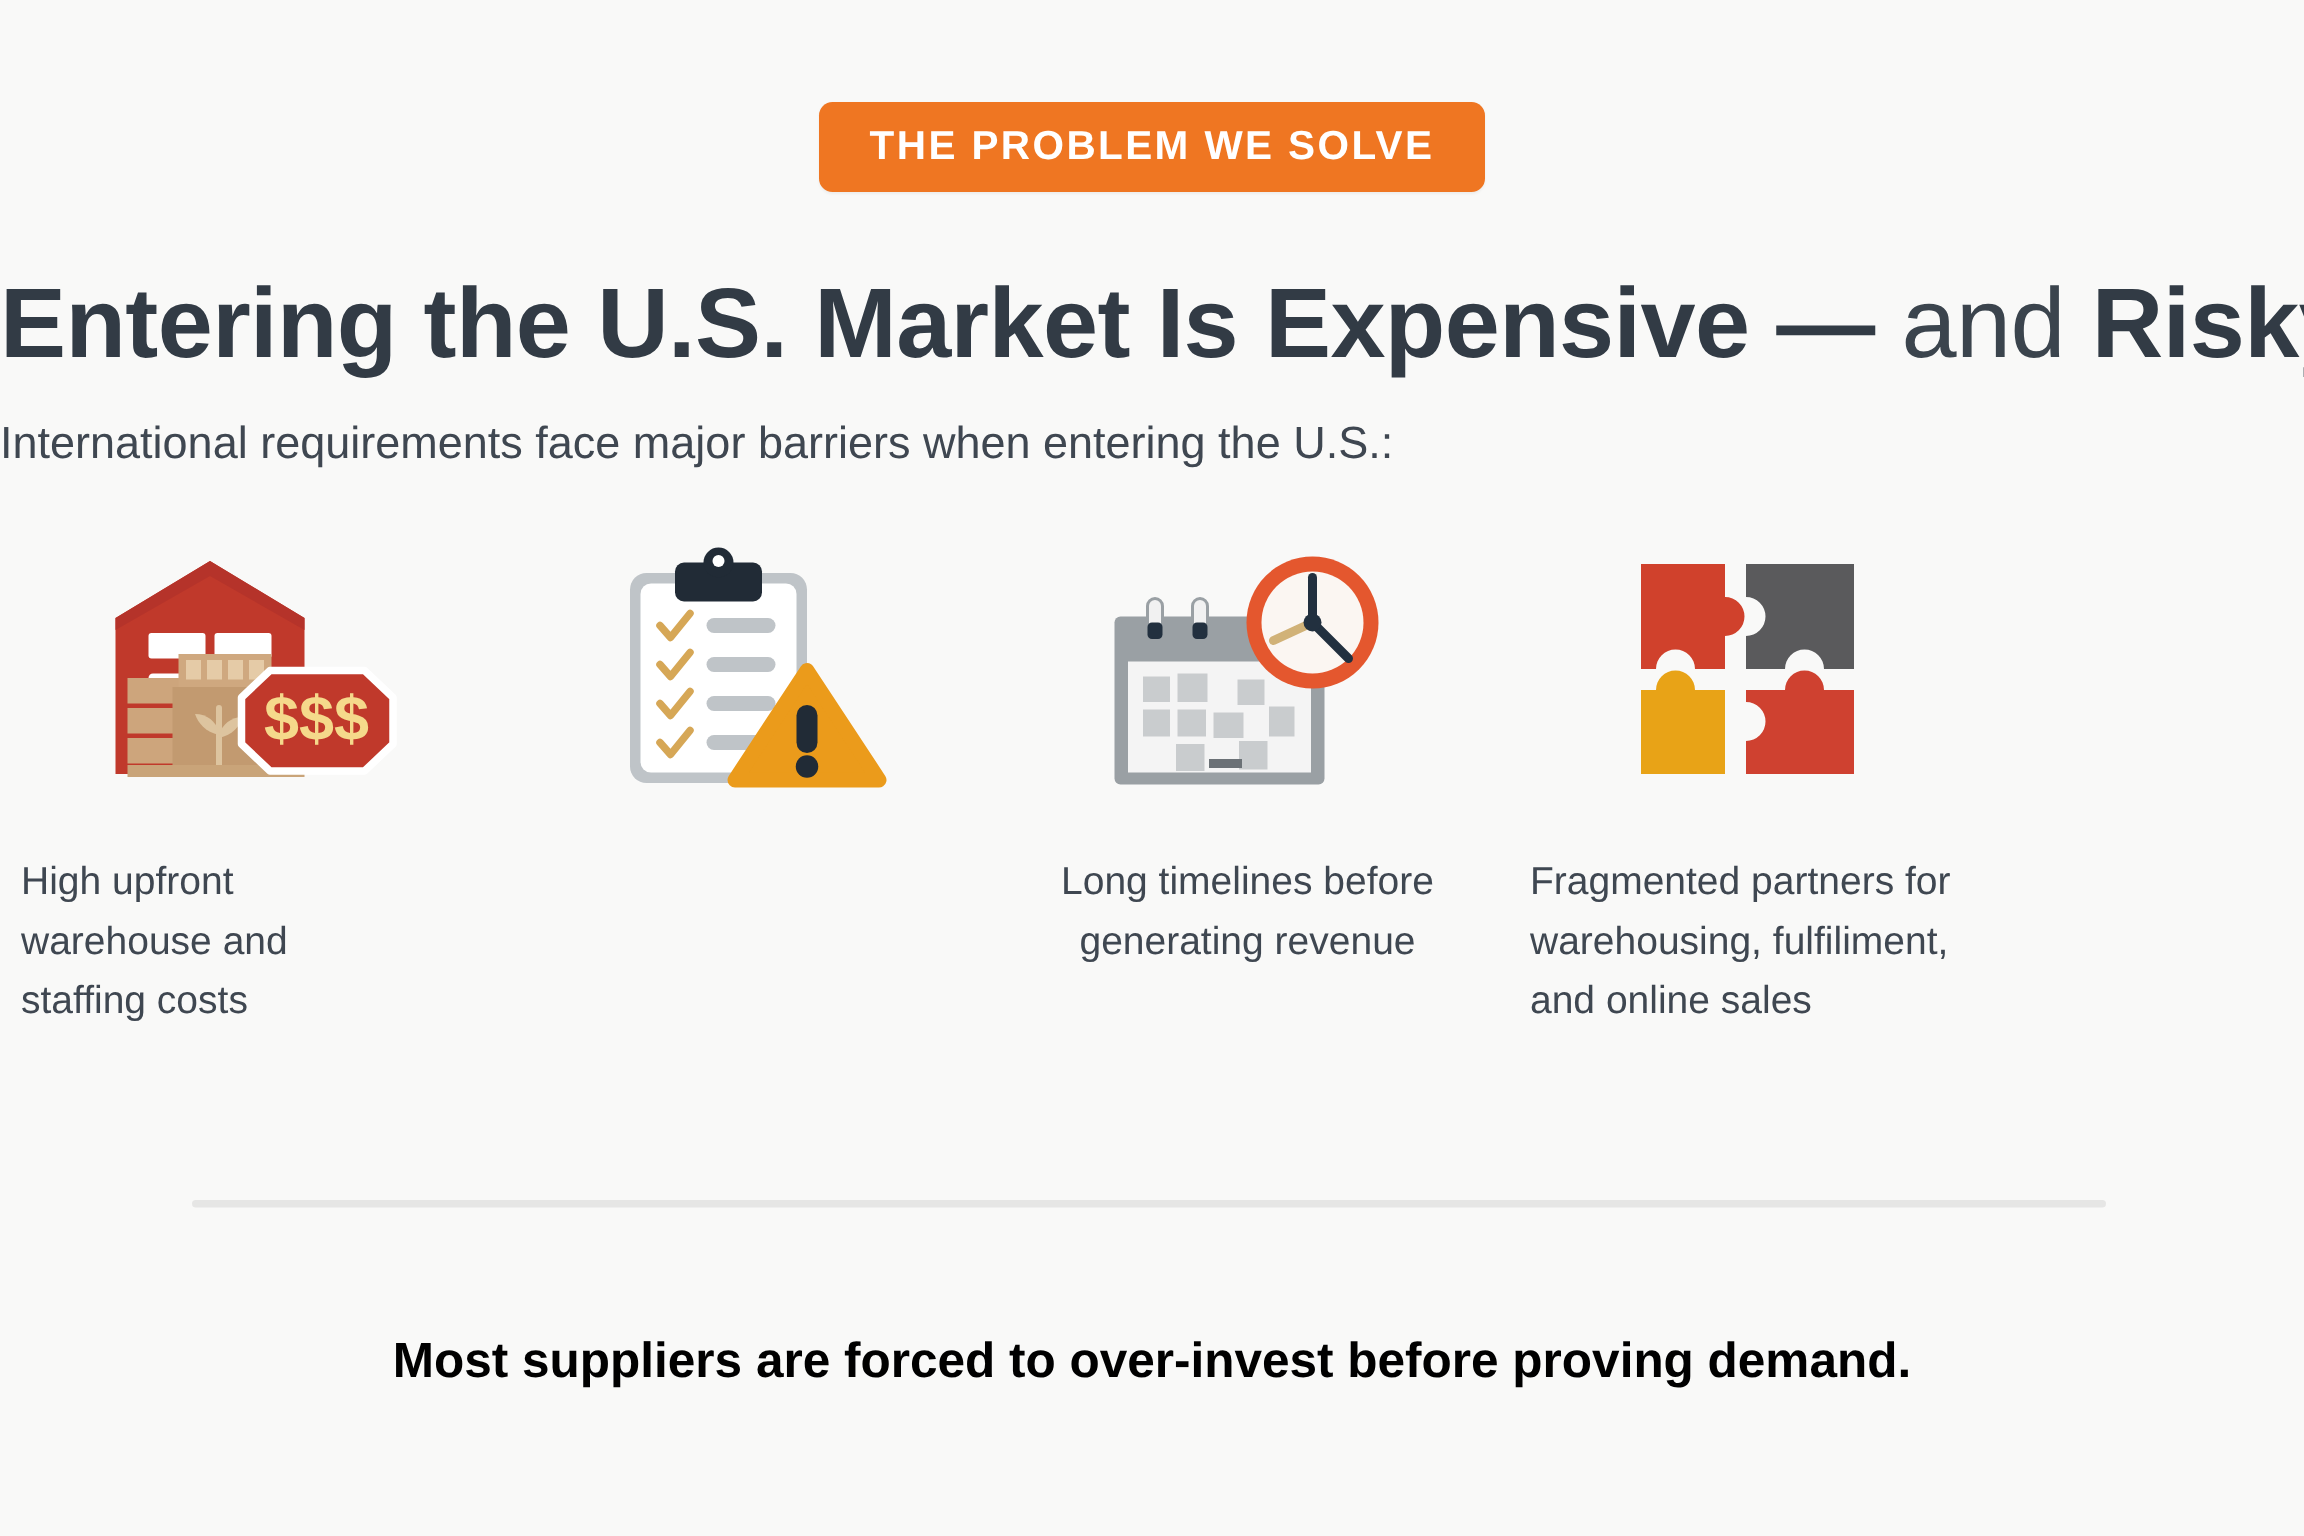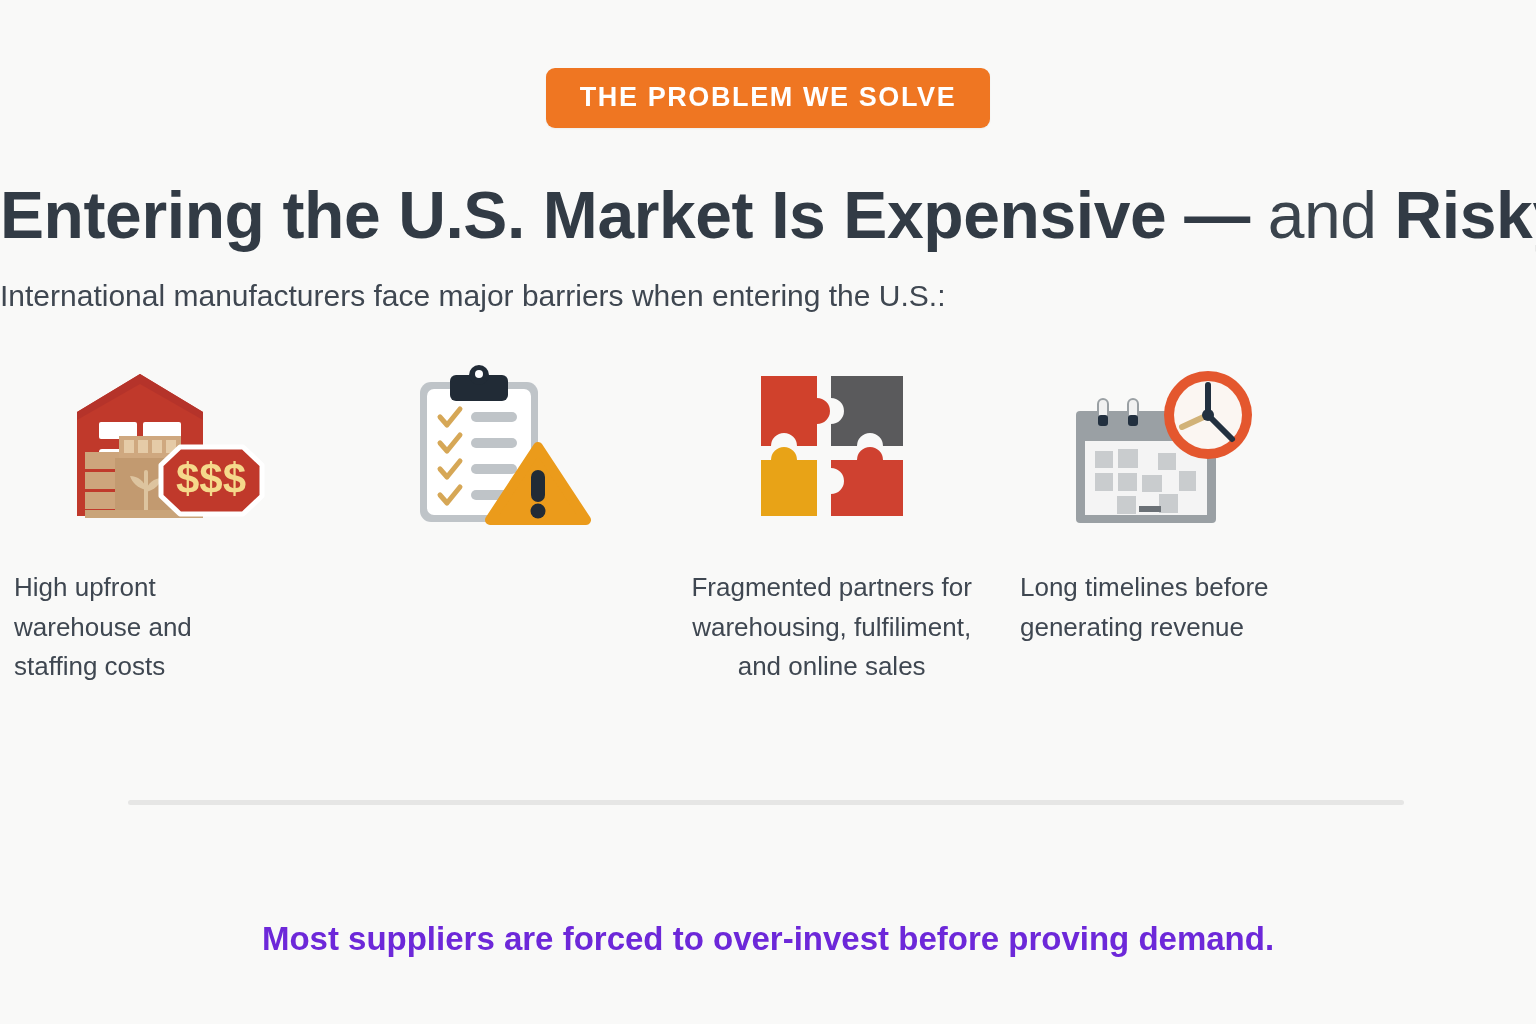--- a/index.html
+++ b/index.html
@@ -119,44 +119,44 @@
     top: 800px;
     width: 1276px;
     height: 5px;
     background: #e6e6e5;
     border-radius: 3px;
   }
 
   
   .footer-note {
     position: absolute;
-    top: 920px;
+    top: 888px;
     left: 0;
     width: 100%;
     text-align: center;
     font-size: 33px;
     font-weight: bold;
-    color: #6d28d9;
+    color: #000000;
     white-space: nowrap;
   }
 </style>
 </head>
 <body>
 
 <div class="slide">
 
   <div class="badge-row">
     <div class="eyebrow-badge">THE PROBLEM WE SOLVE</div>
   </div>
 
   <div class="headline">
     <span>Entering the U.S. Market Is Expensive —</span><span class="light"> and </span><span>Risky</span>
   </div>
 
-  <div class="subtitle">International manufacturers face major barriers when entering the U.S.:</div>
+  <div class="subtitle">International requirements face major barriers when entering the U.S.:</div>
 
   <div class="cards">
 
     <div class="card">
       <div class="card-icon">
         <svg width="205" height="165" viewBox="0 0 205 165">
 
           <path d="M14 48 L77 10 L140 48 L140 152 L14 152 Z" fill="#c0392b"></path>
 
           <path d="M14 48 L77 10 L140 48 L140 56 L77 20 L14 56 Z" fill="#b5332a"></path>
@@ -208,36 +208,20 @@
           <path d="M42 107 l7 8 l13 -16" stroke="#d6a756" stroke-width="5" fill="none" stroke-linecap="round" stroke-linejoin="round"></path>
           <rect x="73" y="102" width="46" height="10" rx="5" fill="#bfc4c8"></rect>
           <path d="M42 133 l7 8 l13 -16" stroke="#d6a756" stroke-width="5" fill="none" stroke-linecap="round" stroke-linejoin="round"></path>
           <rect x="73" y="128" width="46" height="10" rx="5" fill="#bfc4c8"></rect>
 
           <path d="M140 85 L188 158 L92 158 Z" fill="#eb9b1b" stroke="#eb9b1b" stroke-width="10" stroke-linejoin="round"></path>
           <rect x="133" y="108" width="14" height="32" rx="7" fill="#212b36"></rect>
           <circle cx="140" cy="149" r="7.5" fill="#212b36"></circle>
         </svg>
       </div>
-    </div>
-
-    <div class="card">
-      <div class="card-icon">
-        <svg width="170" height="165" viewBox="0 0 170 165">
-
-          <path d="M14 12 H70 V34 a13 13 0 0 1 0 26 V82 H50 a13 13 0 0 0 -26 0 H14 Z" fill="#d0412c"></path>
-
-          <path d="M84 12 H156 V82 H136 a13 13 0 0 0 -26 0 H84 V60 a13 13 0 0 0 0 -26 Z" fill="#5a5a5c"></path>
-
-          <path d="M14 96 H24 a13 13 0 0 1 26 0 H70 V152 H14 Z" fill="#e8a317"></path>
-
-          <path d="M84 96 H110 a13 13 0 0 1 26 0 H156 V152 H84 V130 a13 13 0 0 0 0 -26 Z" fill="#cf4130"></path>
-        </svg>
-      </div>
-      <div class="card-text">Fragmented partners for warehousing, fulfiliment, and online sales</div>
     </div>
 
     <div class="card">
       <div class="card-icon">
         <svg width="210" height="168" viewBox="0 0 210 168">
 
           <rect x="16" y="48" width="140" height="112" rx="4" fill="#9aa0a4"></rect>
           <rect x="25" y="78" width="122" height="74" fill="#f4f4f4"></rect>
 
           <rect x="38" y="36" width="10" height="26" rx="5" fill="#f1f1f1" stroke="#9aa0a4" stroke-width="2"></rect>
@@ -260,19 +244,35 @@
           <circle cx="148" cy="52" r="34" fill="#fbf6f2"></circle>
           <path d="M148 52 V22" stroke="#22303f" stroke-width="6" stroke-linecap="round"></path>
           <path d="M148 52 L172 76" stroke="#22303f" stroke-width="6" stroke-linecap="round"></path>
           <path d="M148 52 L122 64" stroke="#d1b278" stroke-width="6" stroke-linecap="round"></path>
           <circle cx="148" cy="52" r="6" fill="#22303f"></circle>
         </svg>
       </div>
       <div class="card-text">Long timelines before generating revenue</div>
     </div>
 
+    <div class="card">
+      <div class="card-icon">
+        <svg width="170" height="165" viewBox="0 0 170 165">
+
+          <path d="M14 12 H70 V34 a13 13 0 0 1 0 26 V82 H50 a13 13 0 0 0 -26 0 H14 Z" fill="#d0412c"></path>
+
+          <path d="M84 12 H156 V82 H136 a13 13 0 0 0 -26 0 H84 V60 a13 13 0 0 0 0 -26 Z" fill="#5a5a5c"></path>
+
+          <path d="M14 96 H24 a13 13 0 0 1 26 0 H70 V152 H14 Z" fill="#e8a317"></path>
+
+          <path d="M84 96 H110 a13 13 0 0 1 26 0 H156 V152 H84 V130 a13 13 0 0 0 0 -26 Z" fill="#cf4130"></path>
+        </svg>
+      </div>
+      <div class="card-text">Fragmented partners for warehousing, fulfiliment, and online sales</div>
+    </div>
+
   </div>
 
   <div class="divider"></div>
 
   <div class="footer-note">Most suppliers are forced to over-invest before proving demand.</div>
 
 </div>
 
 </body></html>

